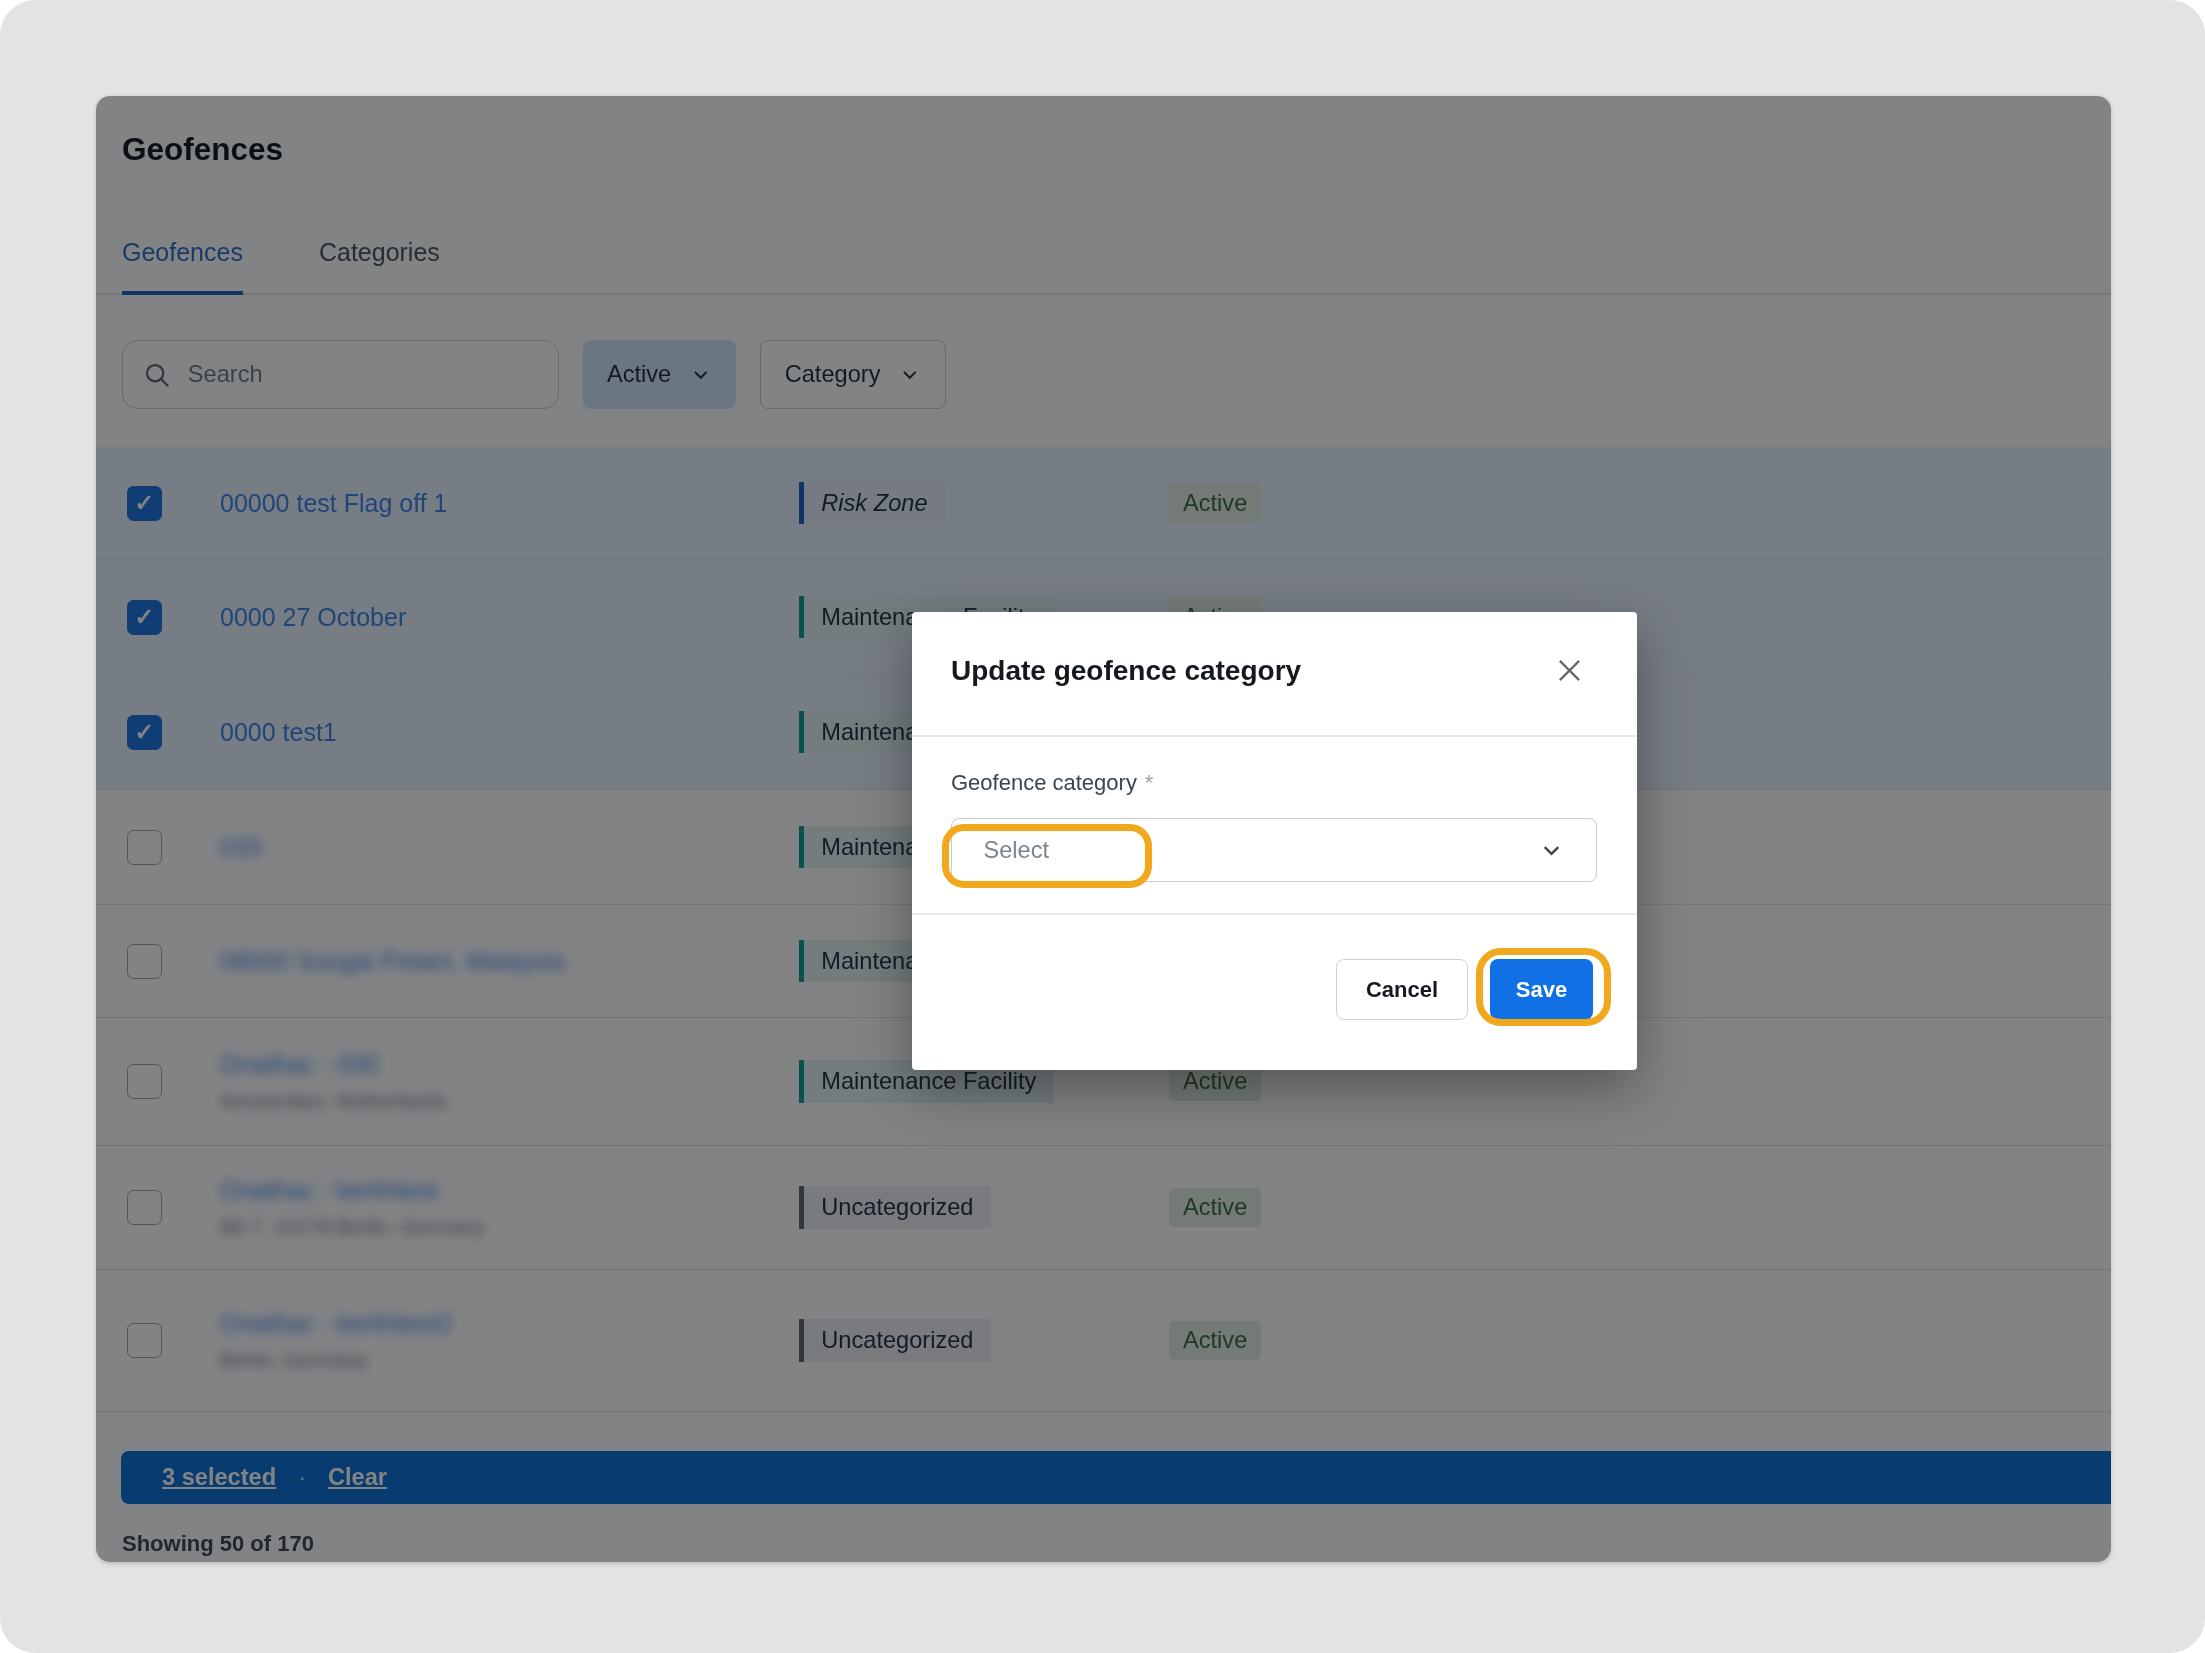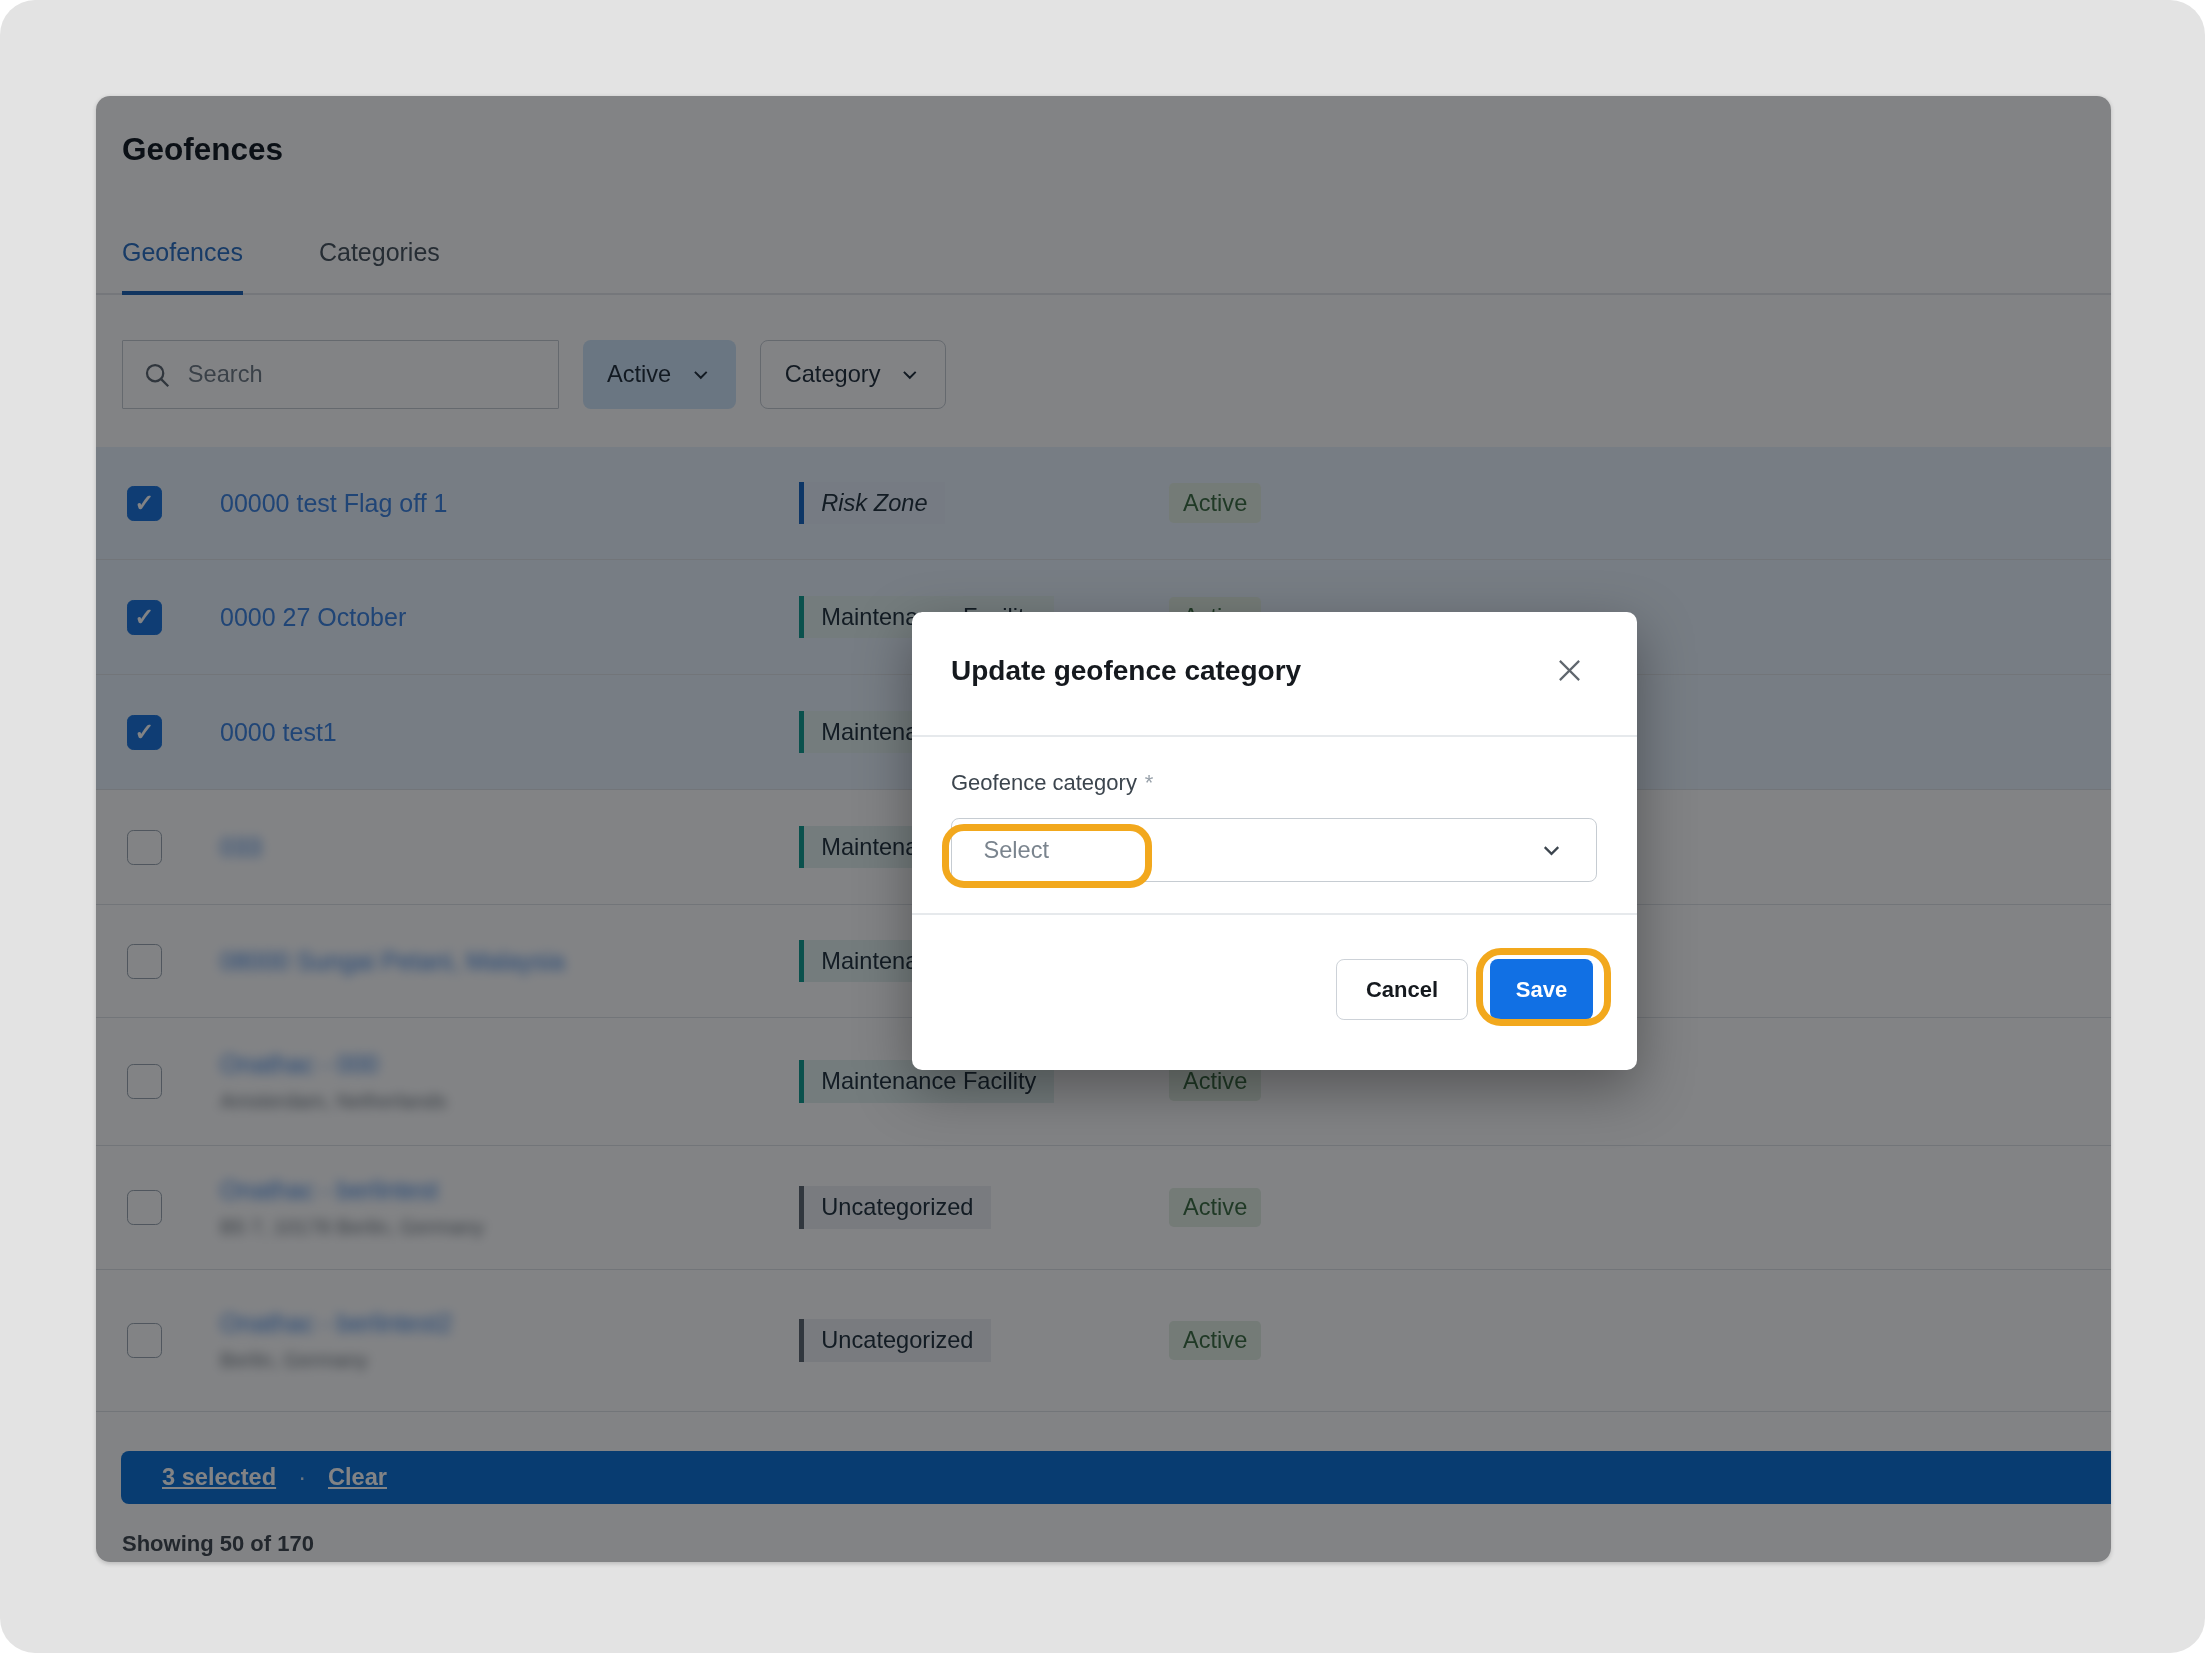--- a/index.html
+++ b/index.html
@@ -14,21 +14,21 @@
   .page-title { position:absolute; left:26px; top:35px; font-size:31.5px; font-weight:700; color:#111820; }
 
   
   .tabs { position:absolute; left:26px; top:142px; display:flex; gap:76px; z-index:2; }
   .tab { font-size:25px; color:#46525c; padding-bottom:24.4px; cursor:pointer; }
   .tab.active { color:#2a6fc2; border-bottom:4.7px solid #1d62b4; font-weight:400; }
   .tabs-divider { position:absolute; left:0; right:0; top:197px; height:1.6px; background:#e4e7ea; }
 
   
   .filters { position:absolute; left:26px; top:244px; display:flex; }
-  .search-box { width:437px; height:69px; border:1.6px solid #c4cad1; border-radius:1px;
+  .search-box { width:437px; height:69px; border:1.6px solid #c4cad1; border-radius:15px;
                 display:flex; align-items:center; padding:0 19px; background:#fff;justify-content:space-between; }
   .search-box svg { flex:none; margin-right:15.8px; }
   .search-box input { border:none; outline:none; font-size:23.6px; color:#333c44; width:100%;
                       font-family:"Liberation Sans", sans-serif; background:transparent; }
   .search-box input::placeholder { color:#6f7a85; }
   .chip { height:69px; border-radius:7.9px; display:flex; align-items:center; gap:17.3px;
           font-size:23.6px; color:#1f2c39; padding:0 23.6px; cursor:pointer; }
   .chip.filled { background:#cfe4f8; margin-left:24.4px; }
   .chip.outline { border:1.6px solid #c4cad1; margin-left:24.4px; background:#fff; }
 
@@ -69,21 +69,21 @@
   .sel-link { color:#ffffff; font-size:23.6px; font-weight:600; text-decoration:underline; cursor:pointer; }
   .sel-dot { color:#cfe0f2; font-size:23.6px; margin:0 22px; }
 
   .footer-note { position:absolute; left:26px; top:1435px; font-size:22px; font-weight:600; color:#3f474e; z-index:6; }
 
   
   .overlay { position:absolute; inset:0; background:rgba(5,8,12,0.5); z-index:50; }
 
   
   .modal { position:absolute; left:816px; top:516px; width:725px; height:458px; background:#fff;
-           border-radius:10px; z-index:100; box-shadow:0 19px 55px rgba(0,0,0,.35); }
+           border-radius:4px; z-index:100; box-shadow:0 19px 55px rgba(0,0,0,.35); }
   .modal-title { position:absolute; left:39px; top:43px; font-size:28px; font-weight:700; color:#15191e; }
   .modal-close { position:absolute; right:47px; top:38px; width:41px; height:41px; display:flex;
                  align-items:center; justify-content:center; cursor:pointer; }
   .m-div1 { position:absolute; left:0; right:0; top:123px; height:1.6px; background:#e6e9ec; }
   .m-label { position:absolute; left:39px; top:158px; font-size:22px; color:#3c454e; }
   .m-label .req { color:#98a1aa; margin-left:7.9px; }
   .m-select { position:absolute; left:39px; top:206px; width:646px; height:64px; border:1.6px solid #c6ccd2;
               border-radius:7.9px; display:flex; align-items:center; padding:0 31.5px; cursor:pointer; background:#fff; }
   .m-select .ph { font-size:23.6px; color:#7a848e; flex:1; }
   .m-div2 { position:absolute; left:0; right:0; top:301px; height:1.6px; background:#e6e9ec; }

